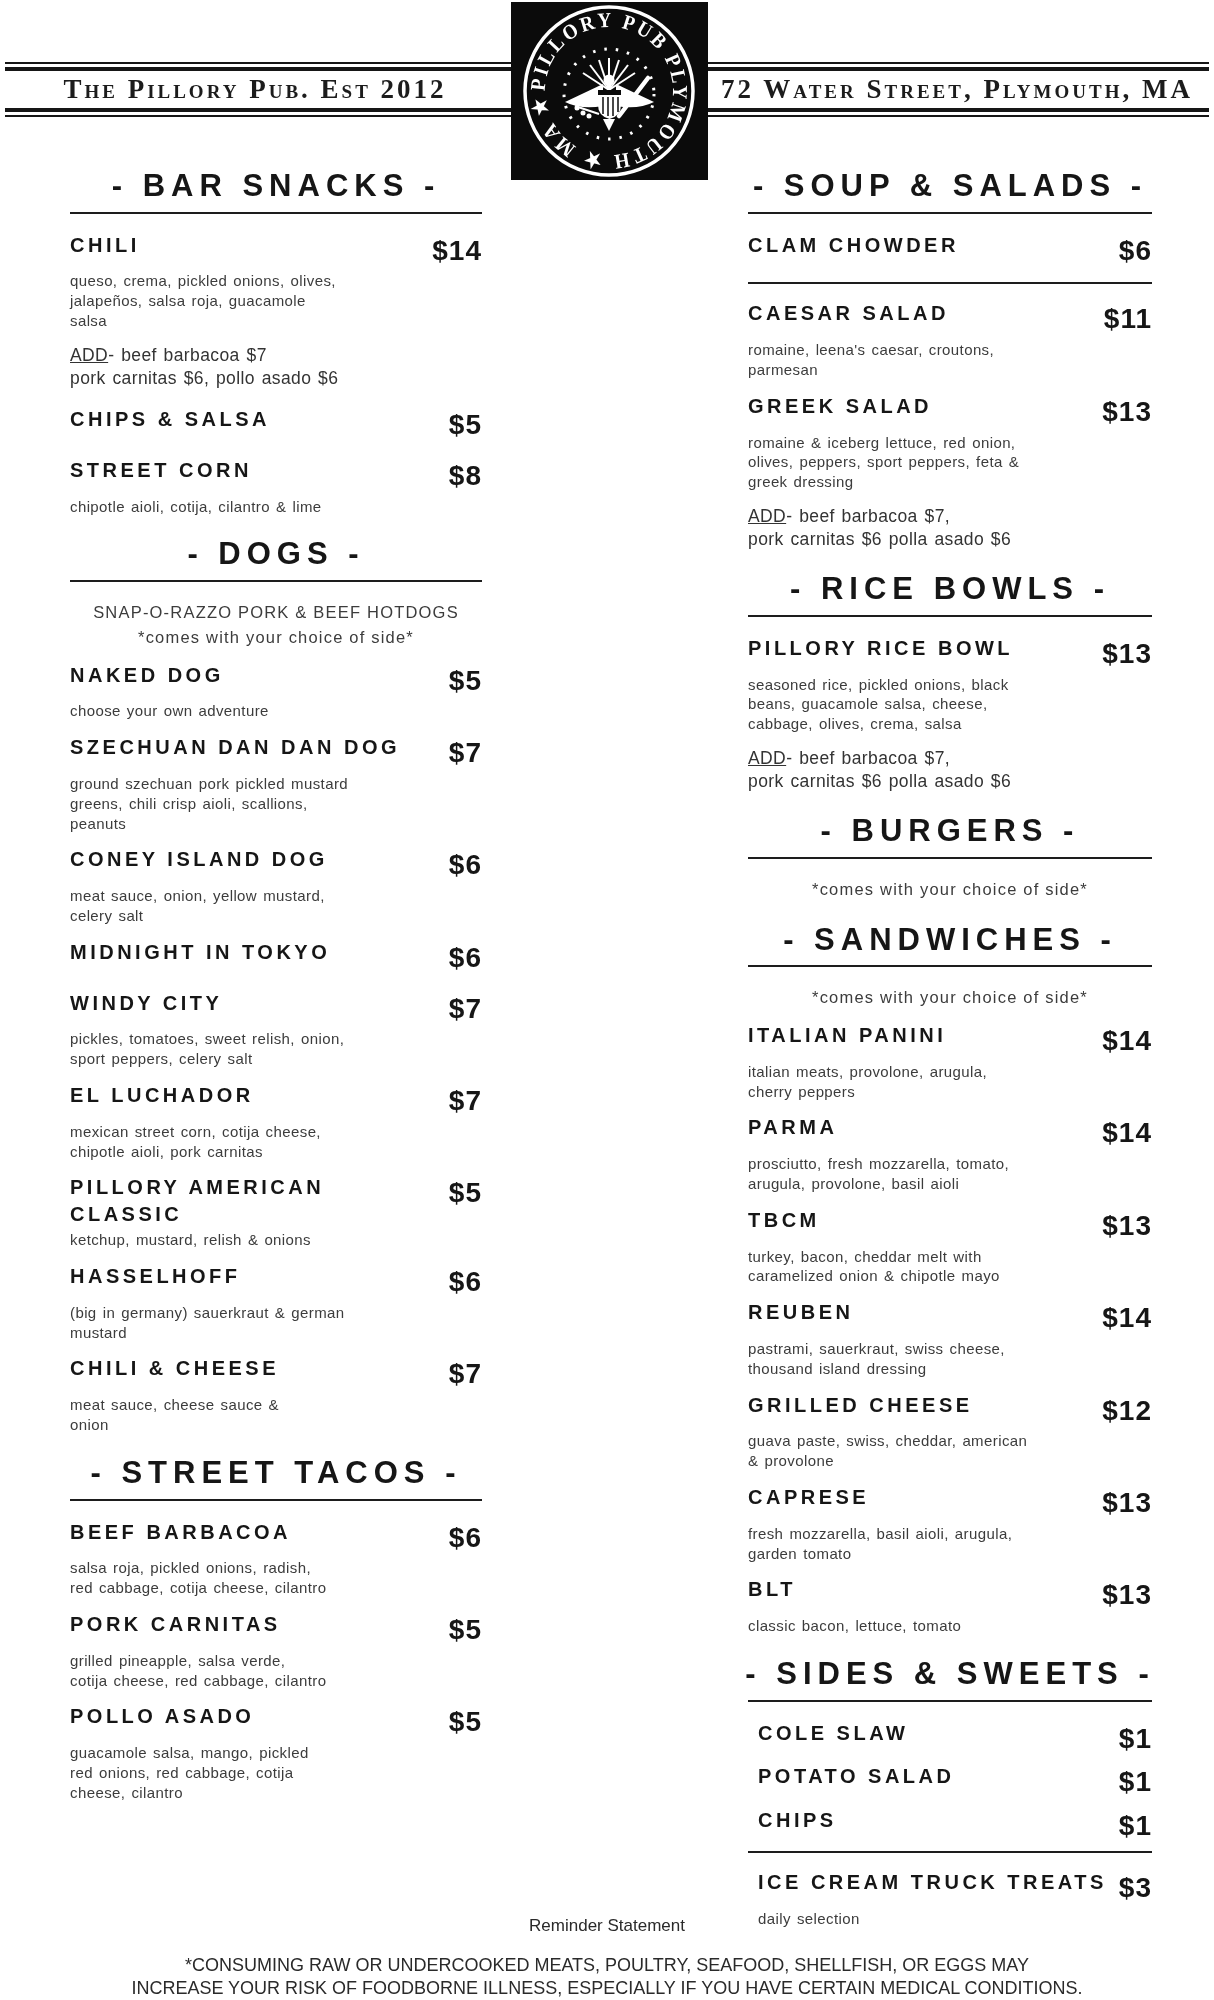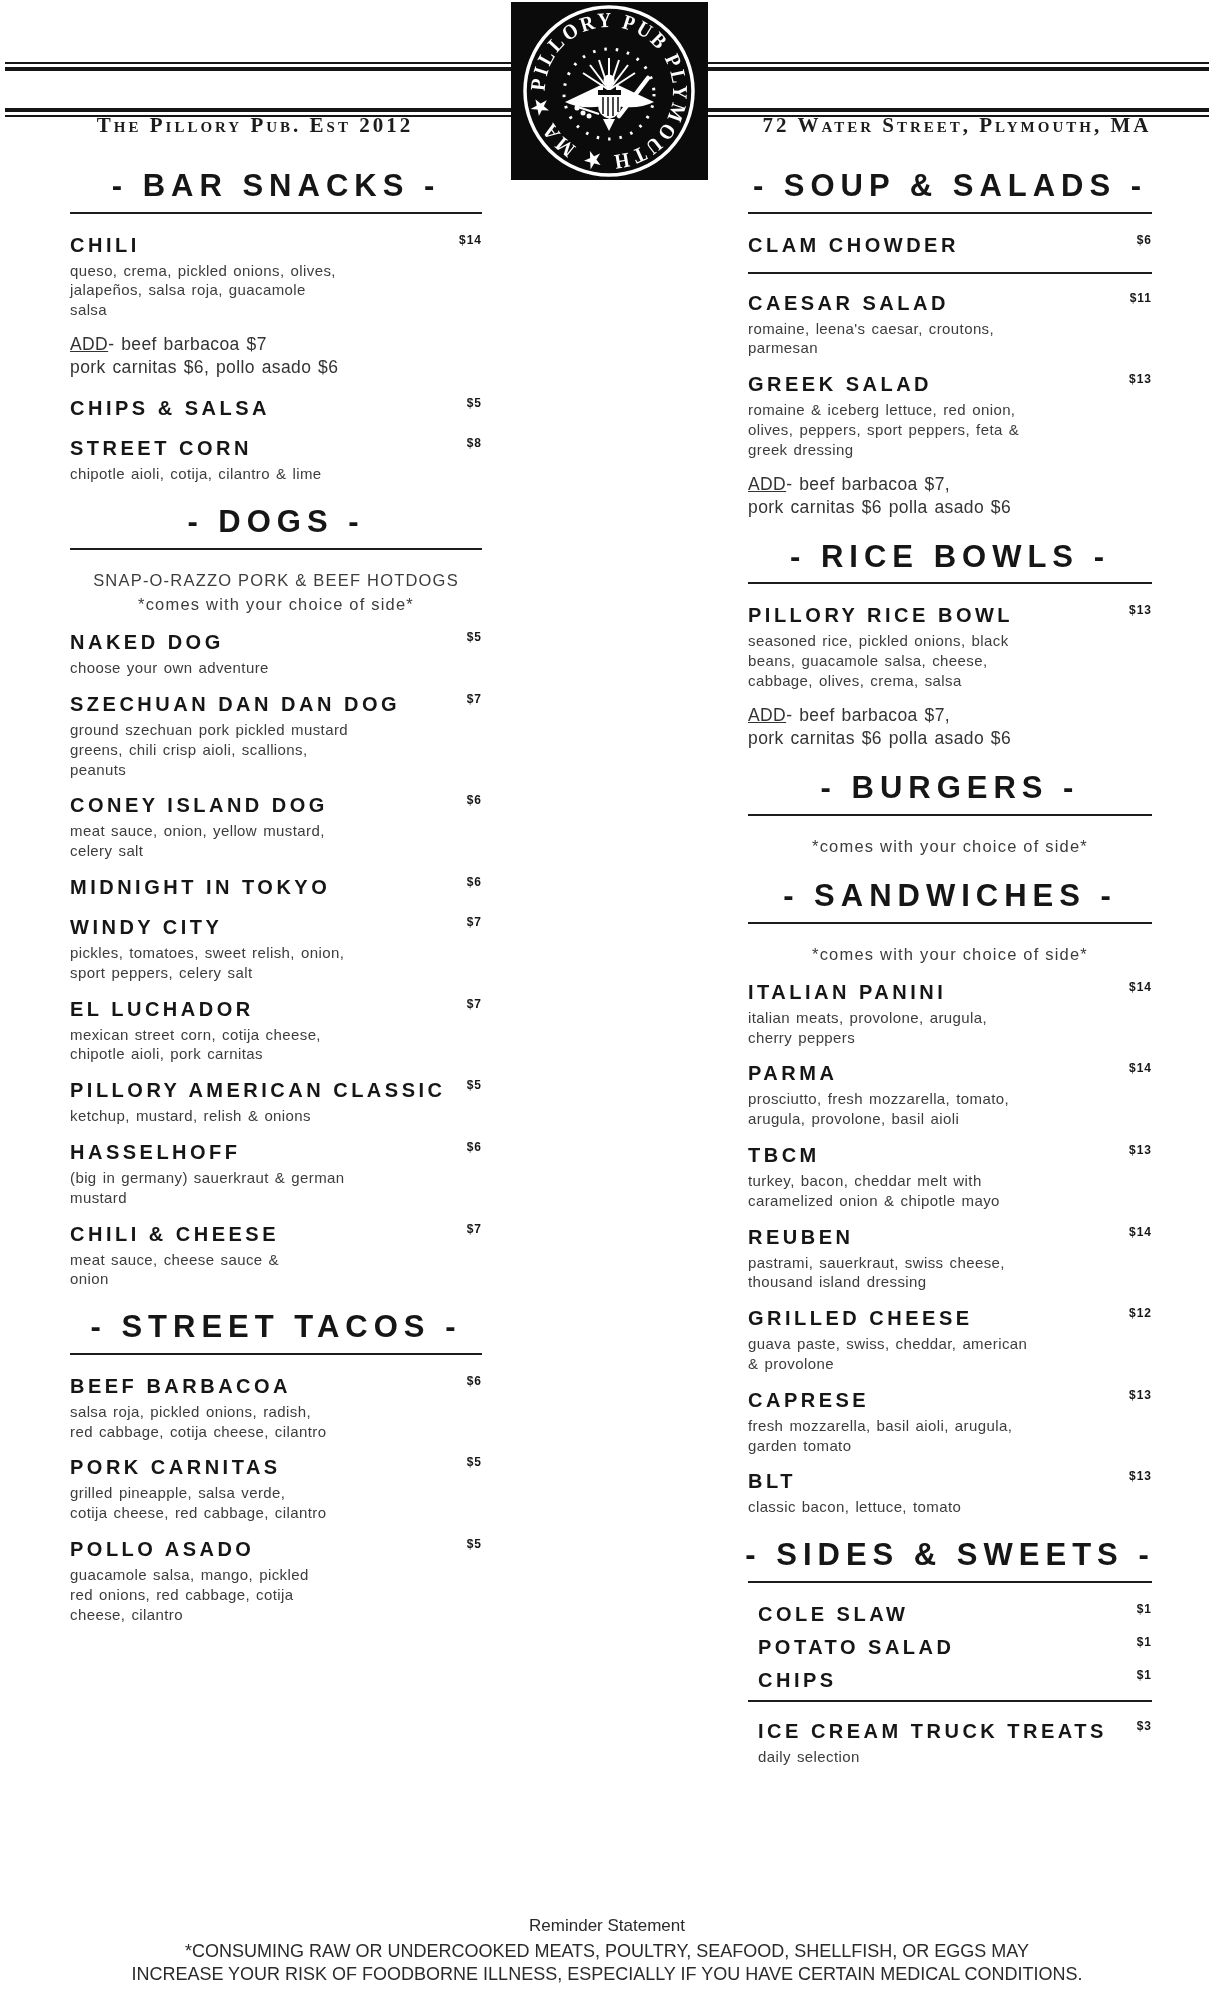--- a/index.html
+++ b/index.html
@@ -10,23 +10,22 @@
   }
   
   .band{position:absolute;top:62px;left:5px;right:5px;}
   .rule-thin{height:2px;background:#161616;}
   .rule-thick{height:4px;background:#161616;}
   .gap3{height:3px;}
   .band-mid{position:relative;height:37px;}
   .band-text{
     position:absolute;top:0;height:37px;line-height:37px;
     font-family:"Liberation Serif",serif;font-weight:bold;
-    font-variant:small-caps;letter-spacing:3px;font-size:21px;color:#1c1c1c;
+    font-variant:small-caps;letter-spacing:3px;font-size:27px;color:#1c1c1c;
     white-space:nowrap;
-    margin-top:36px;
   }
   #band-left{left:0;width:500px;text-align:center;}
   #band-right{left:700px;right:0;text-align:center;}
   
   .logo{position:absolute;left:511px;top:2px;width:197px;height:178px;background:#0b0b0b;}
   
   .col{position:absolute;top:168px;}
   #col-left{left:70px;width:412px;}
   #col-right{left:748px;width:404px;}
   .section{margin-bottom:20px;}
@@ -34,38 +33,38 @@
     font-weight:bold;font-size:31px;letter-spacing:6px;line-height:1.15;
     white-space:nowrap;position:relative;left:50%;transform:translateX(-50%);
     width:max-content;margin:0 0 8px 0;
   }
   .title-rule{border-top:2px solid #1d1d1d;margin:0 0 18px 0;}
   .item{margin-bottom:13px;}
   .item.compact{margin-bottom:6px;}
   .indent .item{padding-left:10px;}
   .row{display:flex;align-items:flex-start;}
   .iname{font-weight:bold;font-size:20px;letter-spacing:3.5px;line-height:1.35;flex:1;padding-right:8px;}
-  .price{font-weight:bold;font-size:12px;letter-spacing:1px;line-height:1.35;white-space:nowrap;}
+  .price{font-weight:bold;font-size:28px;letter-spacing:1px;line-height:1.35;white-space:nowrap;}
   .desc{
     font-size:15px;color:#3c3c3c;letter-spacing:0.4px;word-spacing:1.5px;
     line-height:1.32;white-space:pre-line;margin-top:2px;
   }
   .addline{
     font-size:17.5px;color:#333333;letter-spacing:0.4px;word-spacing:1.5px;
     line-height:1.32;white-space:pre-line;margin:3px 0 16px 0;
   }
   .add-label{text-decoration:underline;}
   .note{
     font-size:16.5px;color:#3c3c3c;letter-spacing:1.2px;text-align:center;
     line-height:1.5;white-space:pre-line;margin:0 0 12px 0;
   }
   .divider{border-top:2px solid #1d1d1d;margin:4px 0 16px 0;}
   
   .footer{position:absolute;top:1916px;left:0;right:0;text-align:center;color:#2a2a2a;}
-  .f1{font-size:17px;margin-bottom:4px;}
+  .f1{font-size:17px;margin-bottom:18px;}
   .f2{font-size:18px;line-height:1.25;}
 </style>
 </head>
 <body style="background: rgb(255, 255, 255); color: rgb(22, 22, 22);">
 
 <div class="band">
   <div class="rule-thin"></div>
   <div class="gap3"></div>
   <div class="rule-thick"></div>
   <div class="band-mid">

